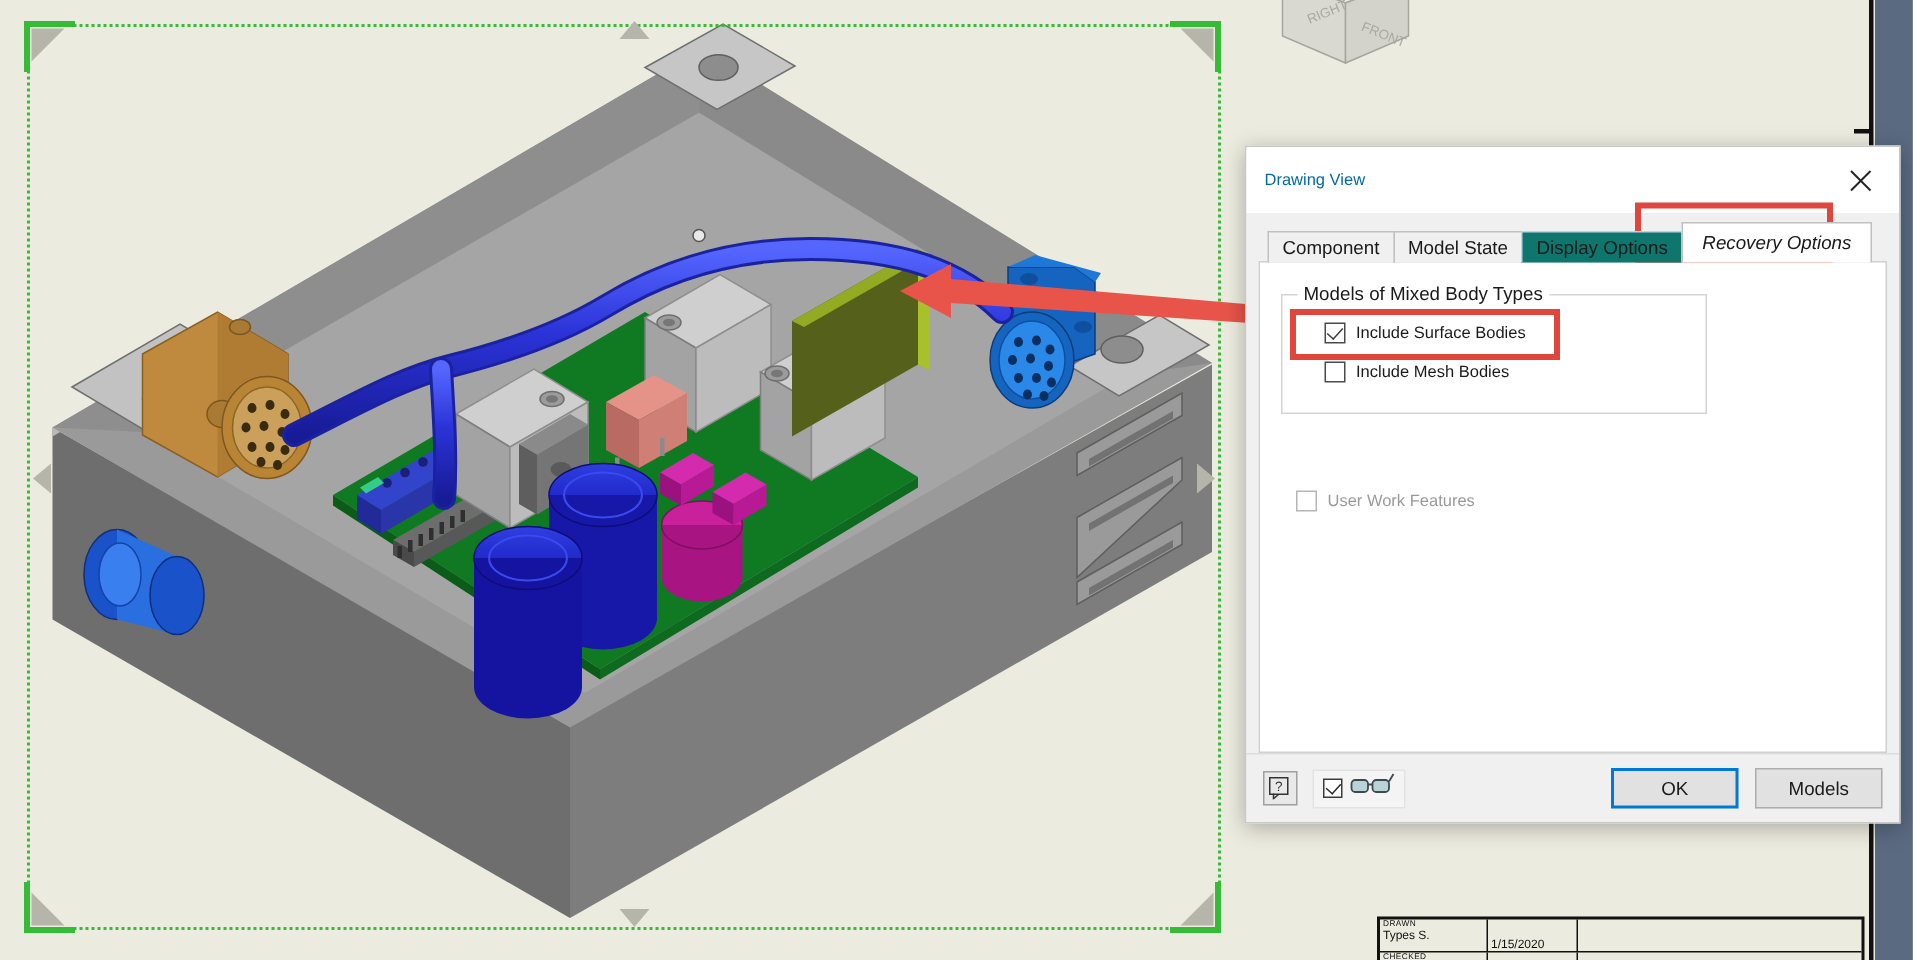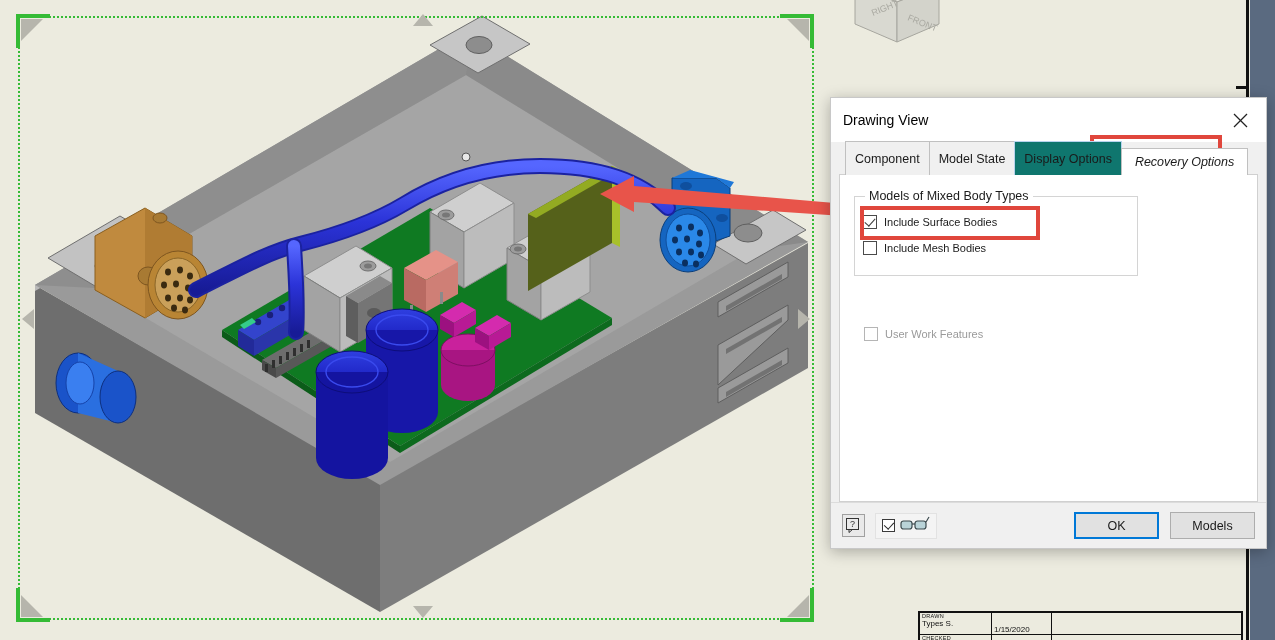--- a/index.html
+++ b/index.html
@@ -105,32 +105,32 @@
     border: 1px solid #c8c8c8;
     box-shadow: 0 3px 14px rgba(0,0,0,.28);
     display: flex; flex-direction: column;
   }
   .dlg-titlebar {
     height: 44px; background: #ffffff;
     display: flex; align-items: center;
     padding: 0 6px 0 12px;
     flex: 0 0 auto;
   }
-  .dlg-title { font-size: 14px; color: #000000; flex: 1; }
+  .dlg-title { font-size: 11px; color: #0369a1; flex: 1; }
   .dlg-close {
     width: 40px; height: 34px;
     display: flex; align-items: center; justify-content: center;
     cursor: pointer; color: #222;
   }
 
   .dlg-body { flex: 1; background: #f0f0f0; padding: 8px 8px 0 8px; position: relative; display:flex; flex-direction:column; }
 
   .tabstrip { display: flex; align-items: flex-end; height: 25px; position: relative; z-index: 3; padding-left: 6px; }
   .tab {
-    height: 34px; padding: 0 9px;
+    height: 21px; padding: 0 9px;
     display: flex; align-items: center;
     font-size: 12.5px; color: #1a1a1a;
     border: 1px solid #c0c0c0; border-bottom: none;
     background: #f0f0f0; cursor: pointer;
     margin-right: -1px;
   }
   .tab.hover { background: #0f766e; border-color: #b8d4ee; }
   .tab.active {
     background: #ffffff; height: 27px;
     border-color: #c0c0c0;
@@ -143,21 +143,21 @@
     background: #ffffff;
     border: 1px solid #d0d0d0;
     flex: 1;
     margin-top: -1px;
     position: relative;
     padding: 13px 14px;
   }
 
   .groupbox {
     border: 1px solid #d4d4d4;
-    padding: 14px 12px 12px 8px;
+    padding: 14px 12px 12px 28px;
     position: relative;
     margin-top: 8px;
     width: 284px;
     text-align: right;
   }
   .groupbox > .gb-legend {
     position: absolute; top: -8px; left: 10px;
     background: #fff; padding: 0 4px;
     font-size: 12.5px; color: #1a1a1a;
   }

